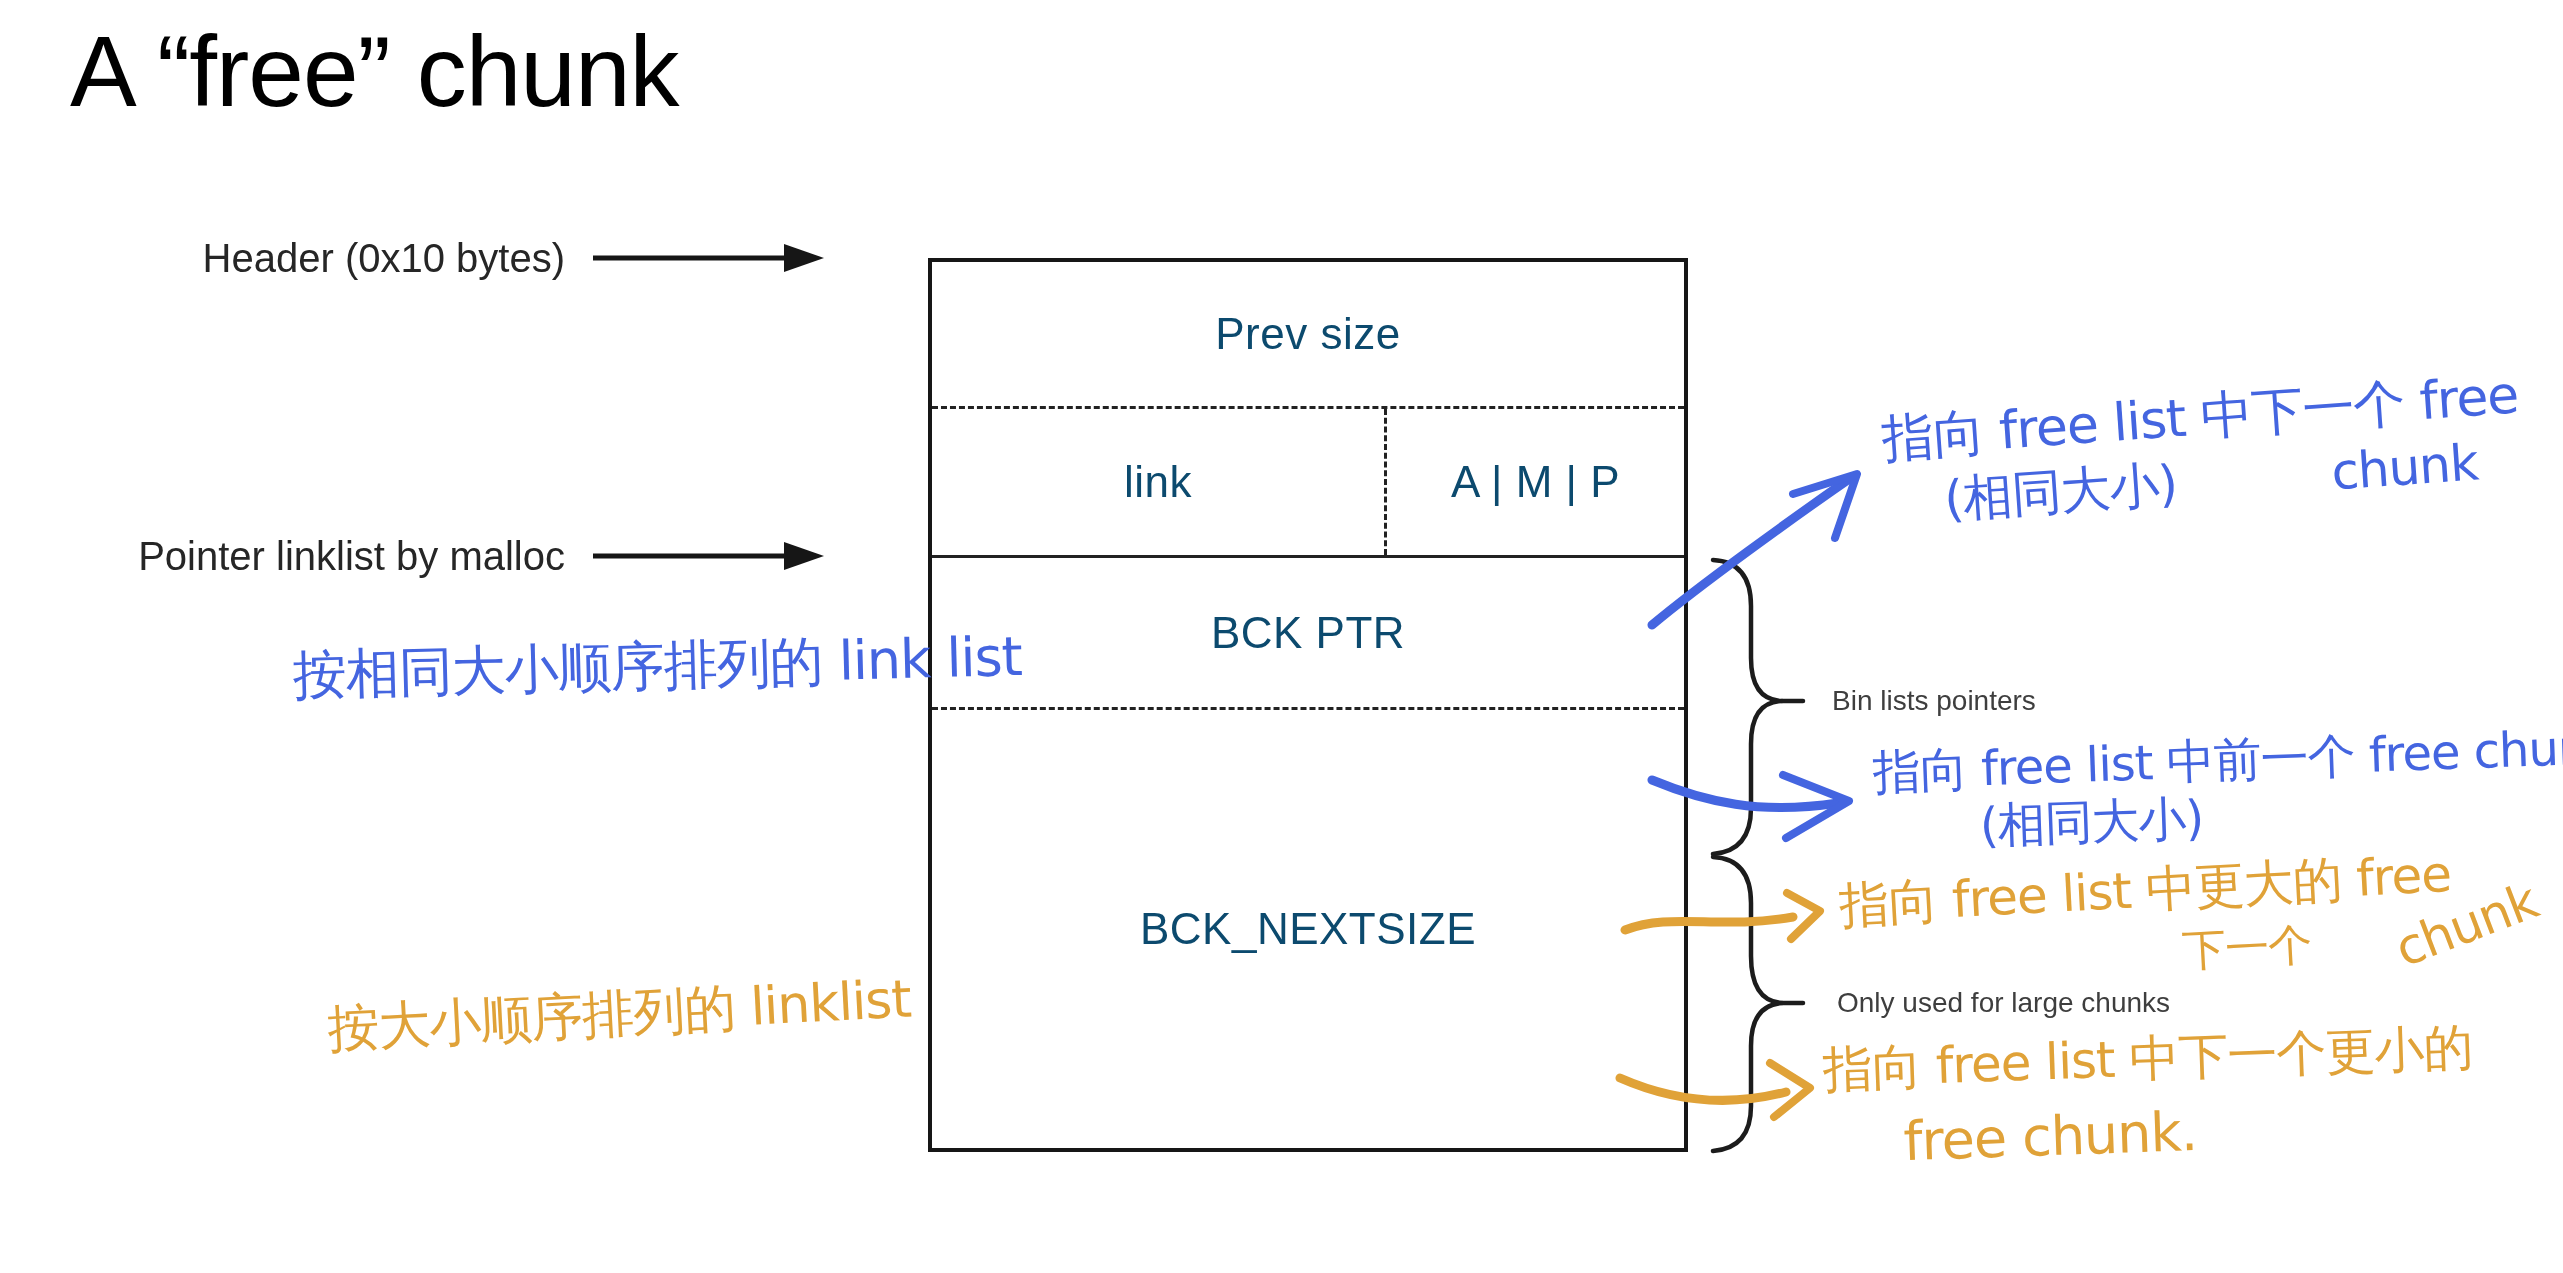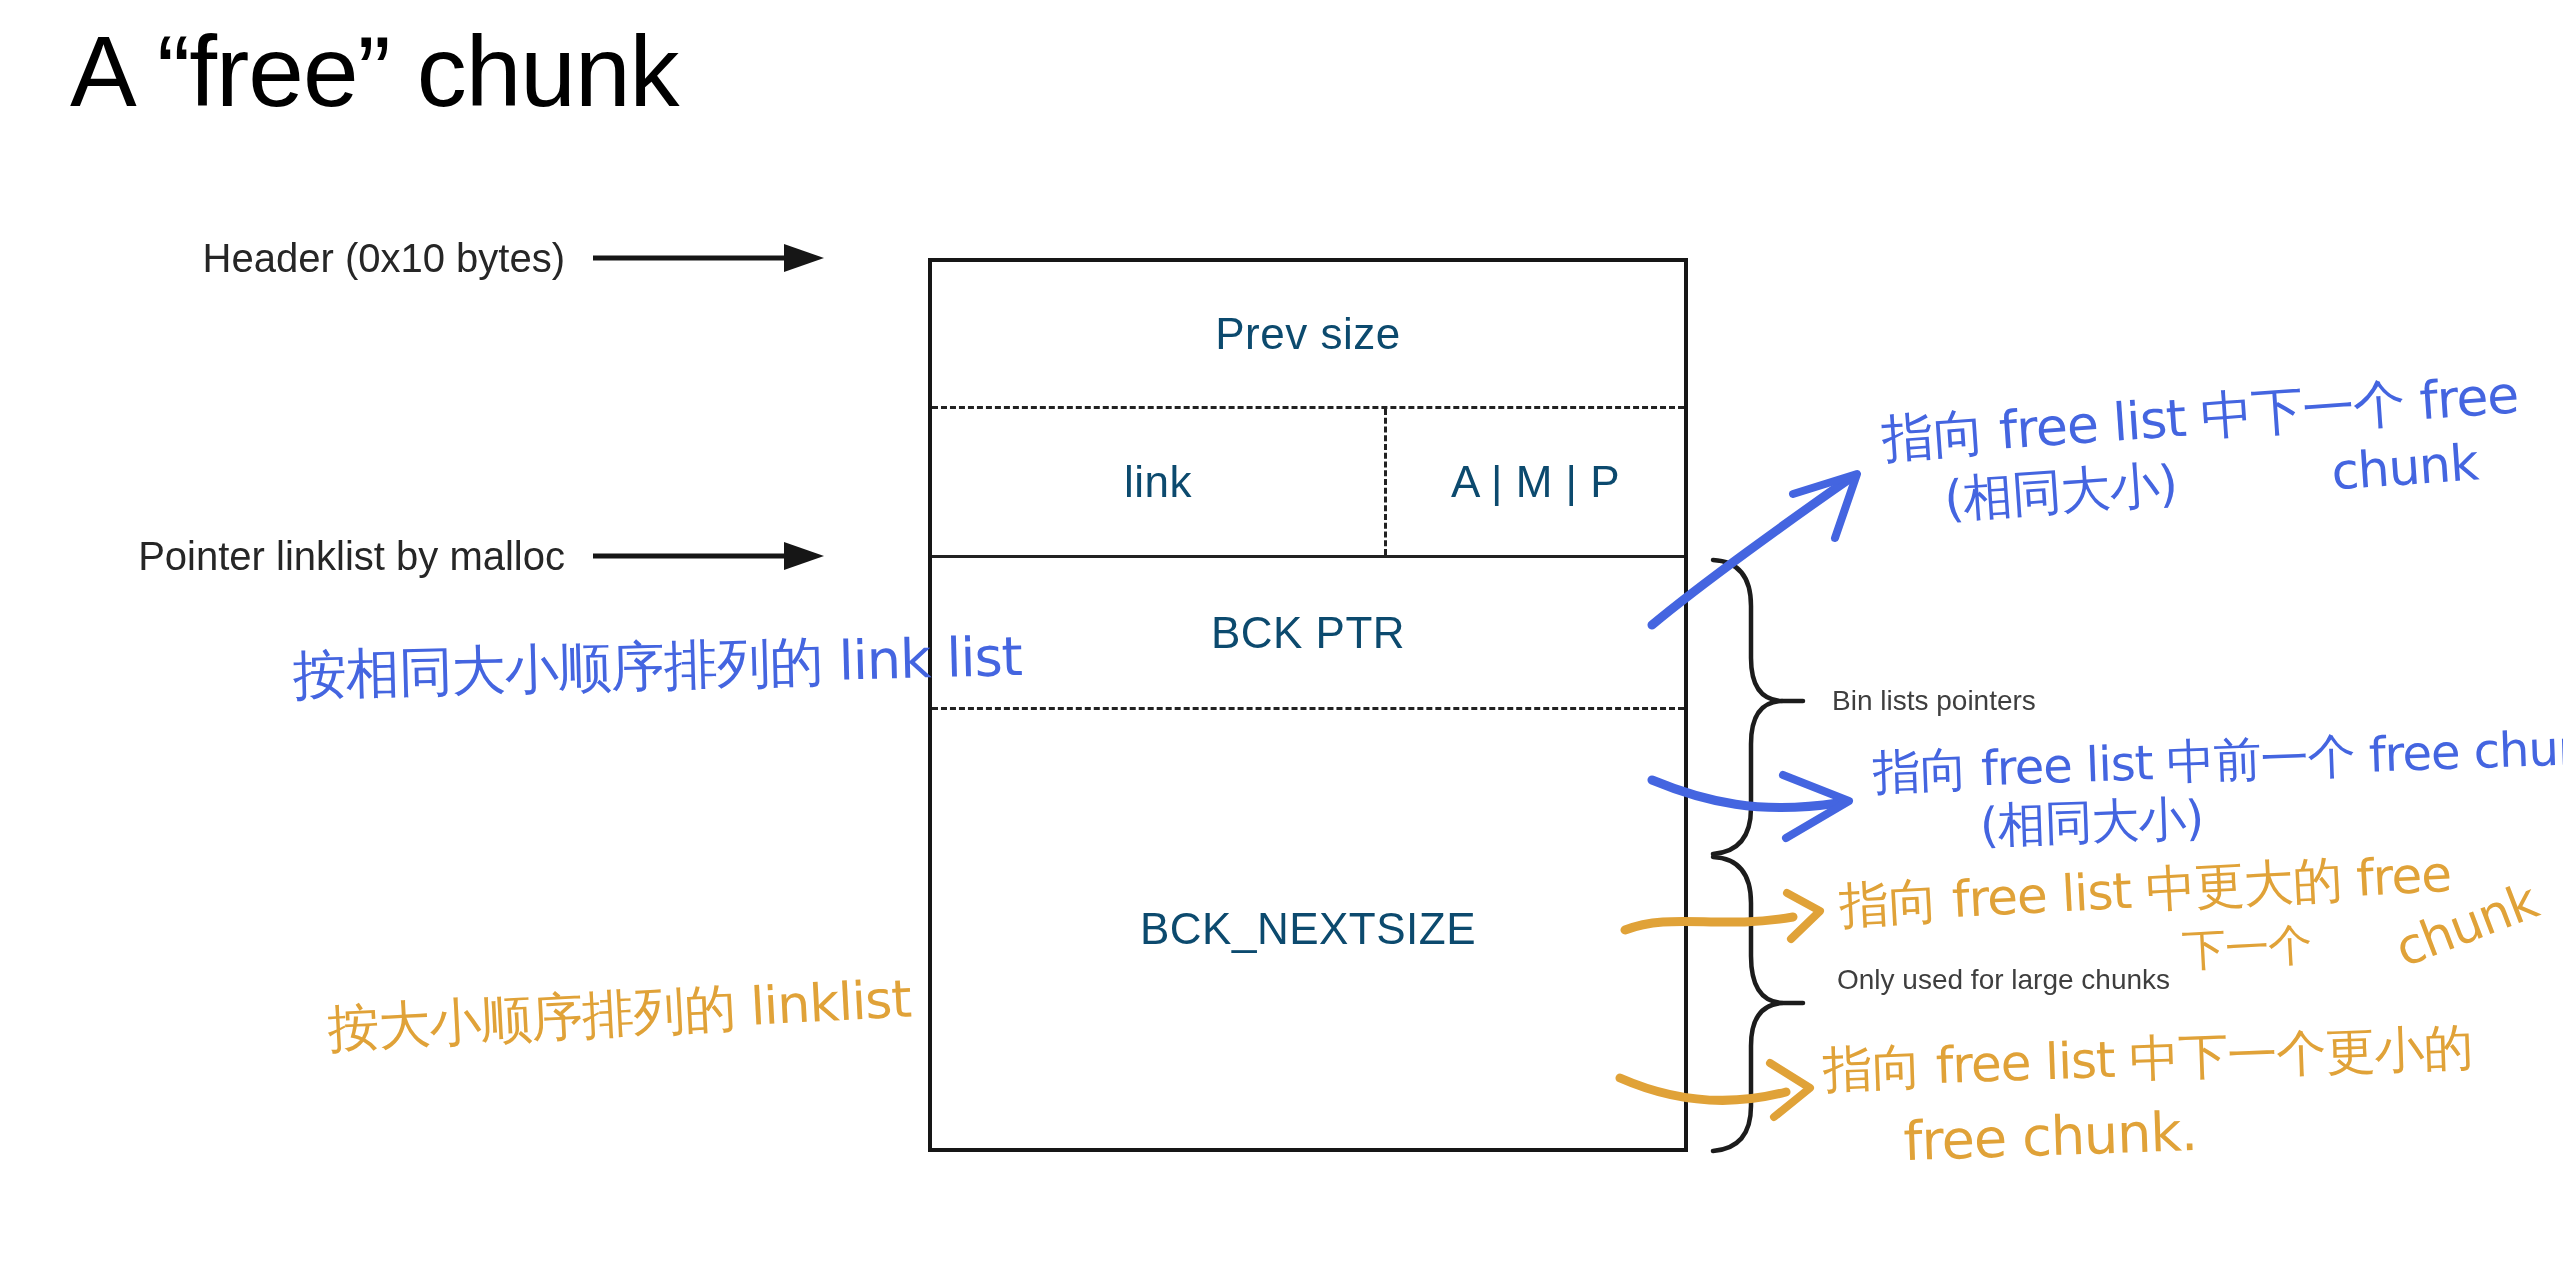--- a/index.html
+++ b/index.html
@@ -24,21 +24,21 @@
   .r-fd{height:148px;border-bottom:3px dashed #222;}
   .r-bcknext{flex:1;}
   .size-cell{height:100%;display:flex;align-items:center;justify-content:center;}
   .size-left{width:455px;border-right:3px dashed #222;box-sizing:border-box;}
   .size-right{flex:1;}
 
   svg.overlay{position:absolute;left:0;top:0;pointer-events:none;}
 
   .brace-label{position:absolute;font-size:28px;color:#3e3e3e;line-height:52px;white-space:nowrap;}
   .bl-bin{left:1832px;top:675px;}
-  .bl-large{left:1837px;top:954px;}
+  .bl-large{left:1837px;top:977px;}
 
   
   .hw{position:absolute;font-family:"DejaVu Sans",sans-serif;white-space:nowrap;line-height:1.15;transform-origin:left top;}
   .hw-blue{color:#4465e0;}
   .hw-orange{color:#e0a238;}
 
   .hw-blue-left{left:292px;top:645px;font-size:54px;letter-spacing:-1px;transform:rotate(-1.5deg);}
   .hw-orange-left{left:326px;top:1000px;font-size:52px;letter-spacing:-1px;transform:rotate(-3deg);}
 
   .hw-blue-fwd{left:1880px;top:410px;font-size:52px;letter-spacing:-1px;transform:rotate(-4deg);}

